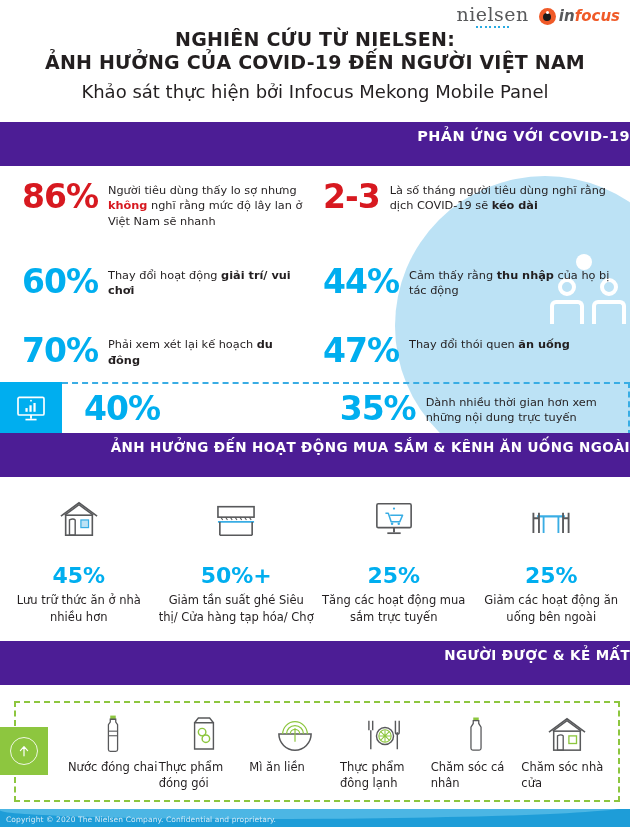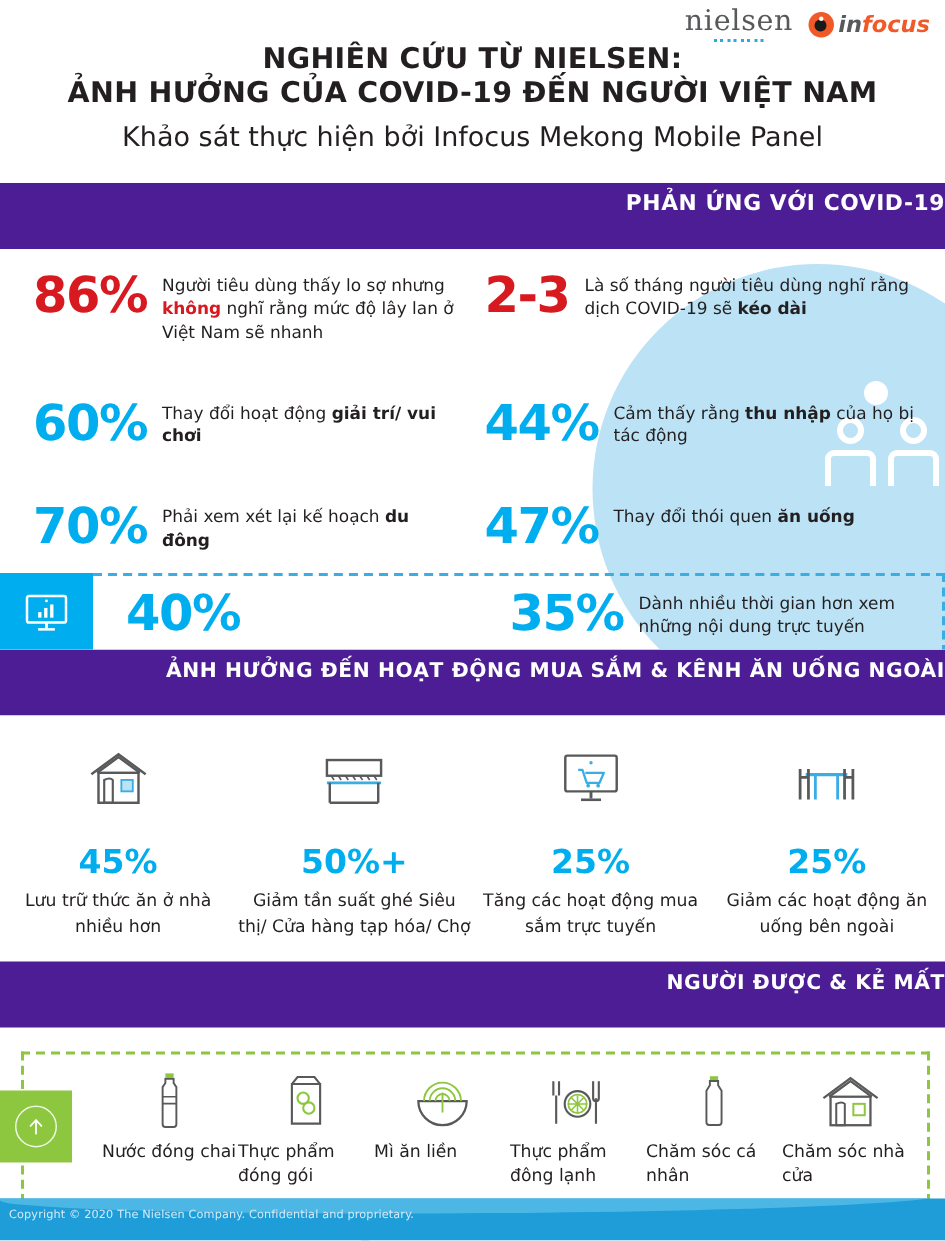--- a/index.html
+++ b/index.html
@@ -146,21 +146,21 @@
     width:28px; height:28px; border-radius:50%; border:1.6px solid rgba(255,255,255,.85);
     display:flex; align-items:center; justify-content:center;
   }
   .group-items { display:flex; margin-left:52px; }
   .g-item { flex:1; text-align:left; }
   .g-icon { height:42px; display:flex; align-items:flex-end; justify-content:center; }
   .g-label { font-size:11.5px; color:#231f20; line-height:1.4; margin-top:6px; }
 
   
   .footer {
-    position:absolute; left:0; bottom:0; width:630px; height:28px;
+    position:absolute; left:0; bottom:0; width:630px; height:18px;
     background:#1e9dd8; overflow:hidden;
   }
   .footer::before {
     content:""; position:absolute; left:0; top:-12px; width:630px; height:22px;
     background:#4cb6e4; border-radius:0 0 60% 40%;
   }
   .footer span {
     position:relative; z-index:2; display:block;
     font-size:7.5px; color:#d6eaf6; padding: 6px 0 0 6px; letter-spacing:0.1px;
   }

